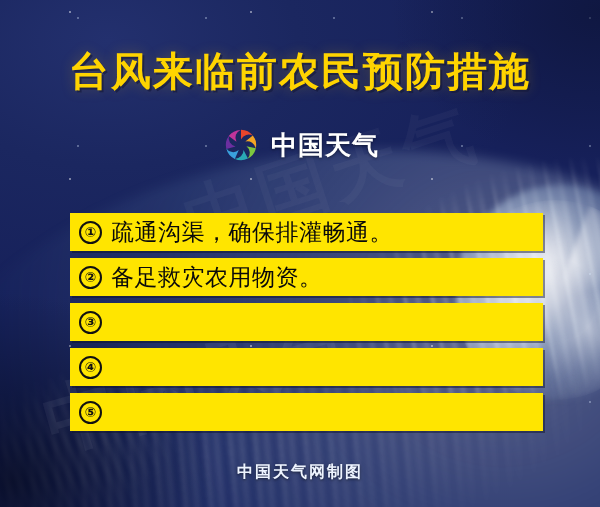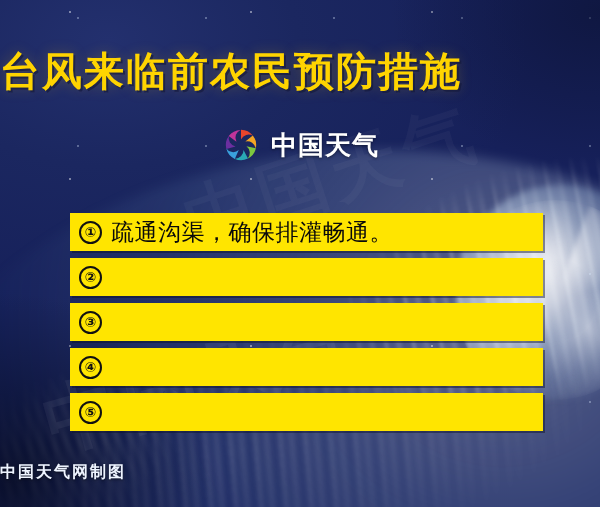--- a/index.html
+++ b/index.html
@@ -152,21 +152,21 @@
     color:rgba(255,255,255,.035);
     transform:rotate(-18deg);
   }
 
   
   .content{position:absolute;inset:0;}
 
   .title{
     position:absolute;
     left:0; right:0; top:44px;
-    text-align:left;
+    text-align:center;
     font-size:40px;
     font-weight:bold;
     letter-spacing:2px;
     color:#ffd400;
     text-shadow:
       2px 2px 0 rgba(20,25,60,.65),
       0 0 14px rgba(255,196,0,.25);
     white-space:nowrap;
   }
 
@@ -226,21 +226,21 @@
     font-weight:normal;
     color:#0a0a0a;
     letter-spacing:.5px;
     white-space:nowrap;
     line-height:1;
   }
 
   .credit{
     position:absolute;
     left:0; right:0; top:462px;
-    text-align:left;
+    text-align:center;
     font-size:16px;
     font-weight:bold;
     color:#eef4ff;
     letter-spacing:2px;
     text-shadow:0 1px 3px rgba(0,0,0,.55);
   }
 </style>
 </head>
 <body>
 
@@ -281,20 +281,21 @@
 
     <div class="list">
 
       <div class="bar">
         <span class="num">①</span>
         <span class="txt">疏通沟渠，确保排灌畅通。</span>
       </div>
 
       <div class="bar">
         <span class="num">②</span>
+        <span class="txt">备足救灾农用物资。</span>
       </div>
 
       <div class="bar">
         <span class="num">③</span>
       </div>
 
       <div class="bar">
         <span class="num">④</span>
       </div>
 

